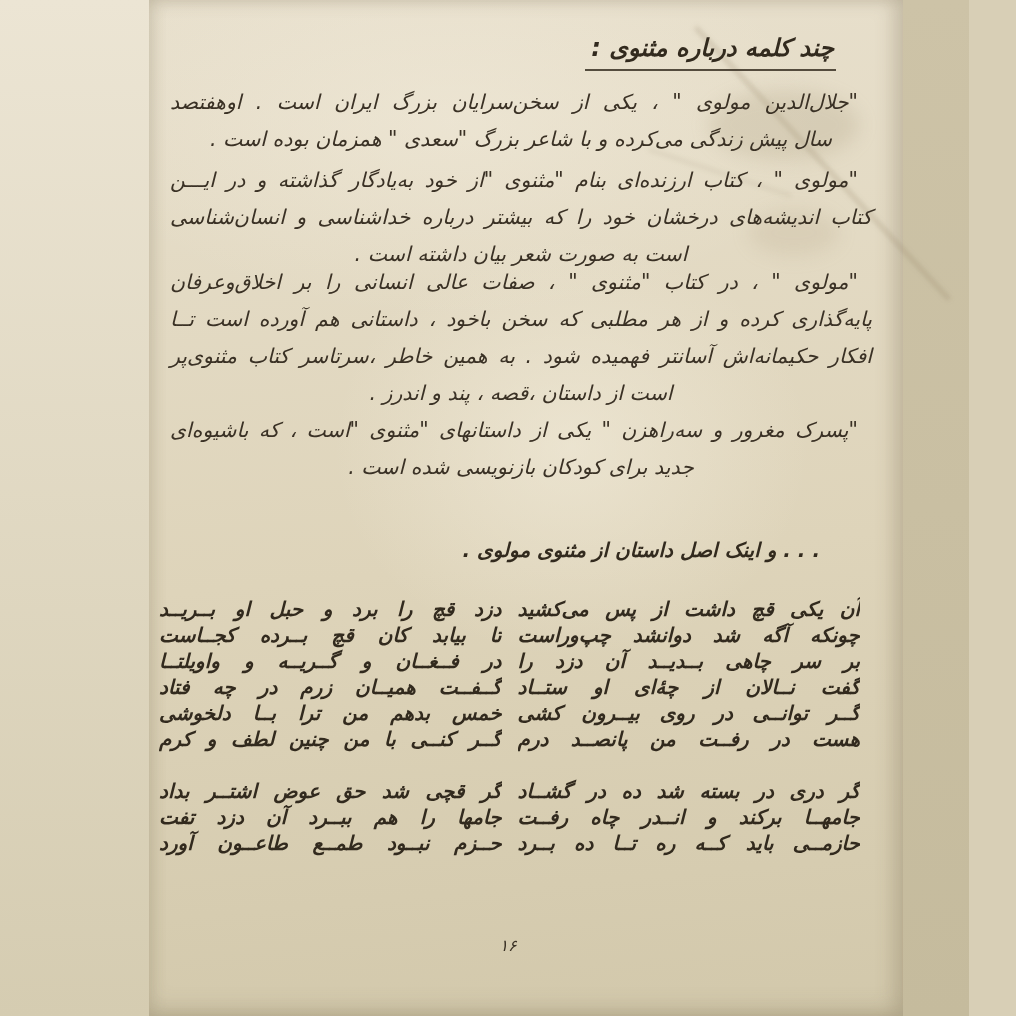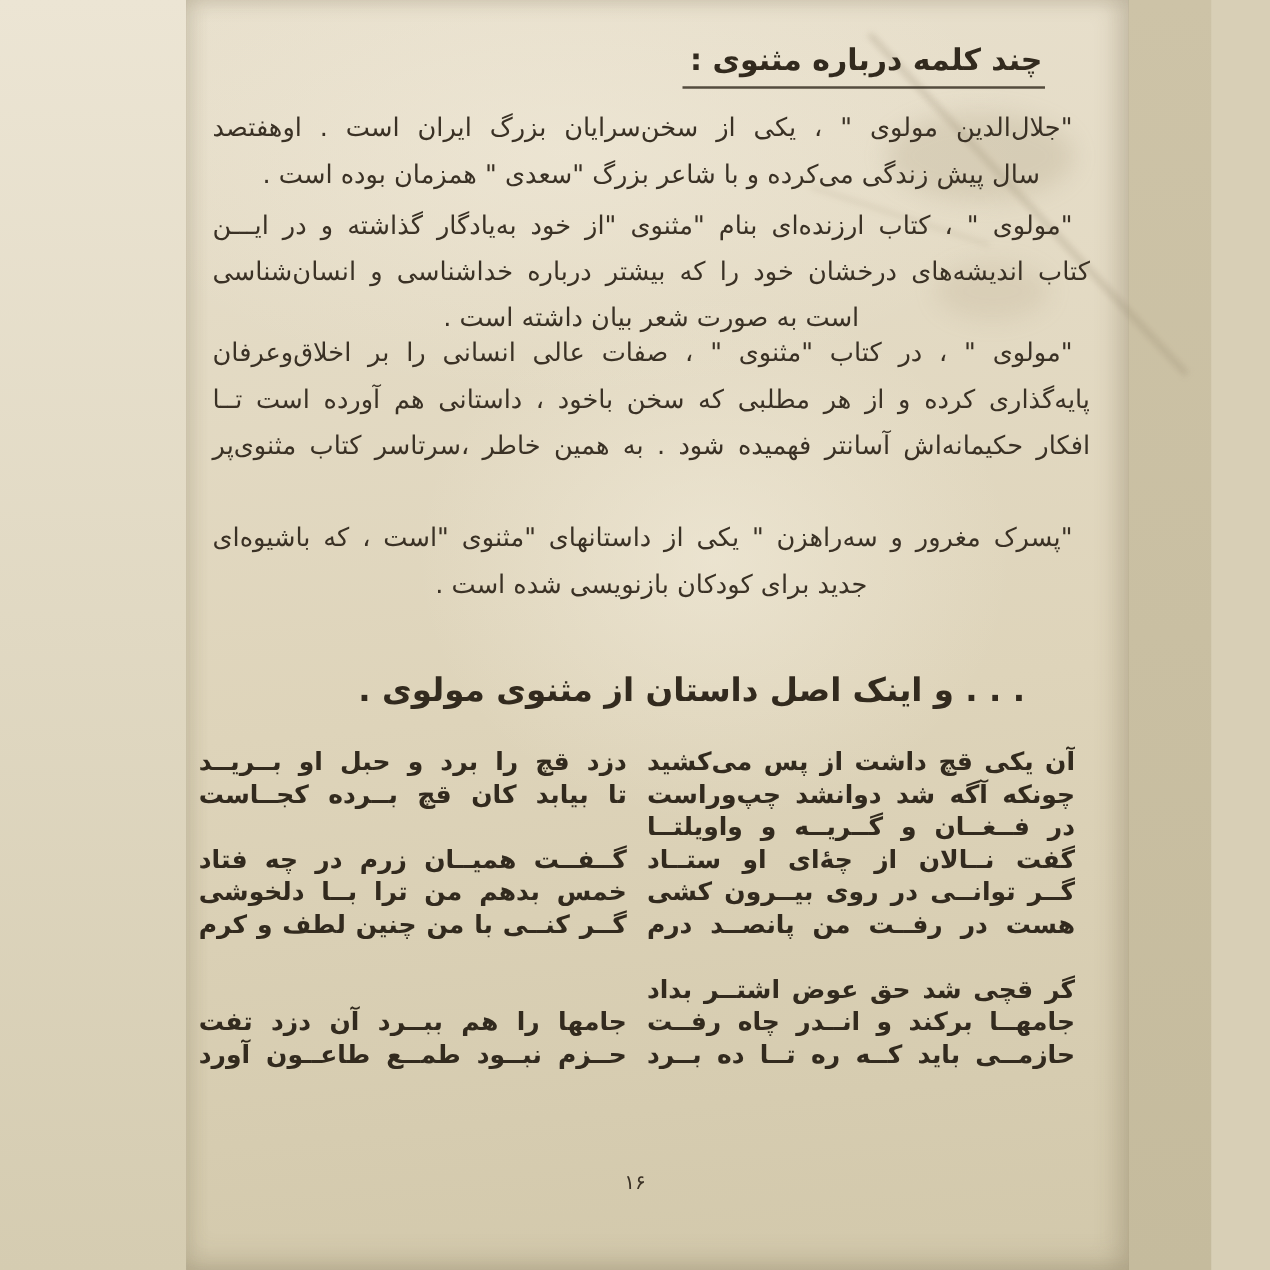--- a/index.html
+++ b/index.html
@@ -9,21 +9,21 @@
     --strip-left-top:#ece5d4;
     --strip-left-bot:#d5ccb1;
     --strip-right-top:#cdc3a7;
     --strip-right-bot:#c5bb9d;
     --ink:#3a3125;
     --ink-heavy:#322a1e;
   }
   *{margin:0;padding:0;box-sizing:border-box;}
   html,body{width:1016px;height:1016px;overflow:hidden;}
   body{font-family:"DejaVu Sans", sans-serif;background:#d8cfb6;}
-  .canvas{position:relative;width:969px;height:1016px;}
+  .canvas{position:relative;width:969px;height:1016px;font-style:italic;}
   .strip{position:absolute;top:0;height:1016px;}
   .strip.left{left:0;width:149px;background:linear-gradient(180deg,var(--strip-left-top) 0%,var(--strip-left-bot) 100%);}
   .strip.right{right:0;width:113px;background:linear-gradient(180deg,var(--strip-right-top) 0%,var(--strip-right-bot) 100%);}
   .page{
     position:absolute;left:149px;top:0;width:754px;height:1016px;
     background:
       radial-gradient(ellipse 340px 300px at 56% 44%, rgba(244,238,222,0.55) 0%, rgba(244,238,222,0) 70%),
       radial-gradient(ellipse 500px 260px at 40% 12%, rgba(248,242,228,0.35) 0%, rgba(248,242,228,0) 75%),
       linear-gradient(175deg,var(--paper-top) 0%,var(--paper-mid) 55%,var(--paper-bot) 100%);
     box-shadow: inset -10px 0 18px rgba(110,96,70,0.22), inset 7px 0 12px rgba(110,96,70,0.10), inset 0 -12px 20px rgba(110,96,70,0.10);
@@ -47,21 +47,21 @@
   .para .line{font-size:20.5px;line-height:37px;color:var(--ink);text-align:center;white-space:normal;}
   .para .line.full{text-align:justify;text-align-last:justify;}
   .para .line.indent{padding-right:14px;}
   .p1{top:84px;}
   .p2{top:162px;}
   .p3{top:264px;}
   .p4{top:412px;}
 
   .section-title{
     position:absolute;top:538px;right:83px;
-    font-size:26px;font-weight:bold;color:var(--ink-heavy);letter-spacing:0.5px;
+    font-size:20px;font-weight:bold;color:var(--ink-heavy);letter-spacing:0.5px;
   }
   .poem{position:absolute;top:596px;right:43px;left:10px;}
   .poem .row{display:grid;grid-template-columns:1fr 1fr;column-gap:16px;height:26px;}
   .poem .hemi{
     display:block;font-size:20px;font-weight:bold;line-height:26px;color:var(--ink-heavy);
     text-align:justify;text-align-last:justify;overflow:hidden;
   }
   .page-number{
     position:absolute;top:936px;left:336px;width:46px;
     text-align:center;font-size:16px;color:var(--ink);
@@ -90,56 +90,59 @@
     <div class="para p2">
       <div class="line full indent">"مولوی " ، کتاب ارزنده‌ای بنام "مثنوی "از خود به‌یادگار گذاشته و در ایـــن</div>
       <div class="line full">کتاب اندیشه‌های درخشان خود را که بیشتر درباره خداشناسی و انسان‌شناسی</div>
       <div class="line">است به صورت شعر بیان داشته است .</div>
     </div>
 
     <div class="para p3">
       <div class="line full indent">"مولوی " ، در کتاب "مثنوی " ، صفات عالی انسانی را بر اخلاق‌وعرفان</div>
       <div class="line full">پایه‌گذاری کرده و از هر مطلبی که سخن باخود ، داستانی هم آورده است تــا</div>
       <div class="line full">افکار حکیمانه‌اش آسانتر فهمیده شود . به همین خاطر ،سرتاسر کتاب مثنوی‌پر</div>
+      <div class="line">است از داستان ،قصه ، پند و اندرز .</div>
     </div>
 
     <div class="para p4">
       <div class="line full indent">"پسرک مغرور و سه‌راهزن " یکی از داستانهای "مثنوی "است ، که باشیوه‌ای</div>
       <div class="line">جدید برای کودکان بازنویسی شده است .</div>
     </div>
 
     <div class="section-title">. . . و اینک اصل داستان از مثنوی مولوی .</div>
 
     <div class="poem">
       <div class="row">
         <span class="hemi">آن یکی قچ داشت از پس می‌کشید</span>
         <span class="hemi">دزد قچ را برد و حبل او بــریــد</span>
       </div>
       <div class="row">
         <span class="hemi">چونکه آگه شد دوانشد چپ‌وراست</span>
         <span class="hemi">تا بیابد کان قچ بــرده کجــاست</span>
       </div>
       <div class="row">
+        <span class="hemi">بر سر چاهی بــدیــد آن دزد را</span>
         <span class="hemi">در فــغــان و گــریــه و واویلتــا</span>
       </div>
       <div class="row">
         <span class="hemi">گفت نــالان از چهٔ‌ای او ستــاد</span>
         <span class="hemi">گــفــت همیــان زرم در چه فتاد</span>
       </div>
       <div class="row">
         <span class="hemi">گــر توانــی در روی بیــرون کشی</span>
         <span class="hemi">خمس بدهم من ترا بــا دلخوشی</span>
       </div>
       <div class="row">
         <span class="hemi">هست در رفــت من پانصــد درم</span>
         <span class="hemi">گــر کنــی با من چنین لطف و کرم</span>
       </div>
       <div class="row">
       </div>
       <div class="row">
+        <span class="hemi">گر دری در بسته شد ده در گشــاد</span>
         <span class="hemi">گر قچی شد حق عوض اشتــر بداد</span>
       </div>
       <div class="row">
         <span class="hemi">جامهــا برکند و انــدر چاه رفــت</span>
         <span class="hemi">جامها را هم ببــرد آن دزد تفت</span>
       </div>
       <div class="row">
         <span class="hemi">حازمــی باید کــه ره تــا ده بــرد</span>
         <span class="hemi">حــزم نبــود طمــع طاعــون آورد</span>
       </div>

